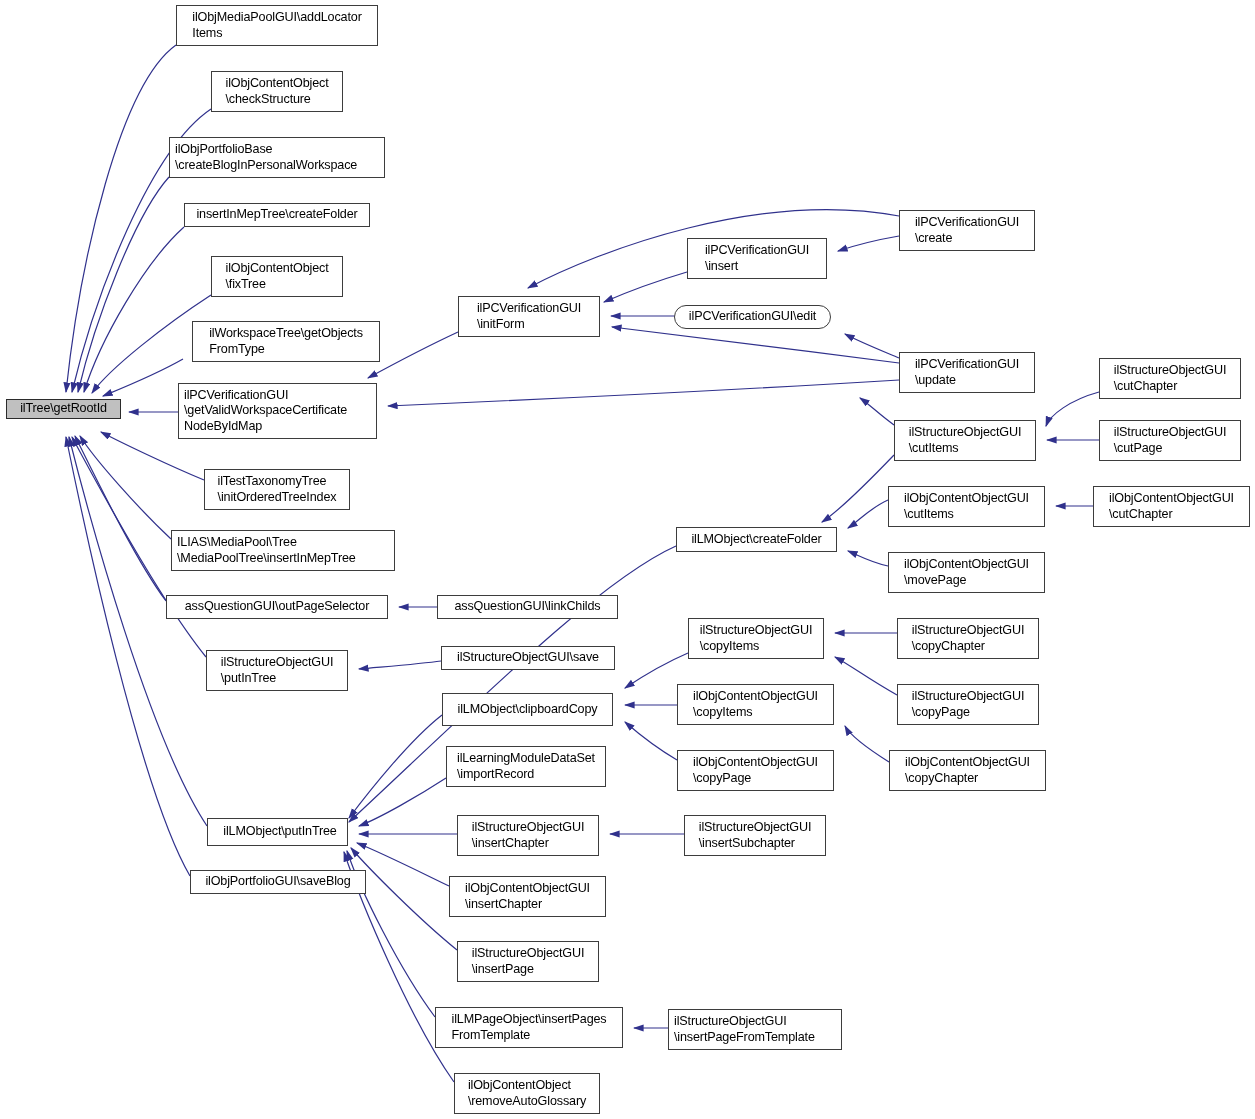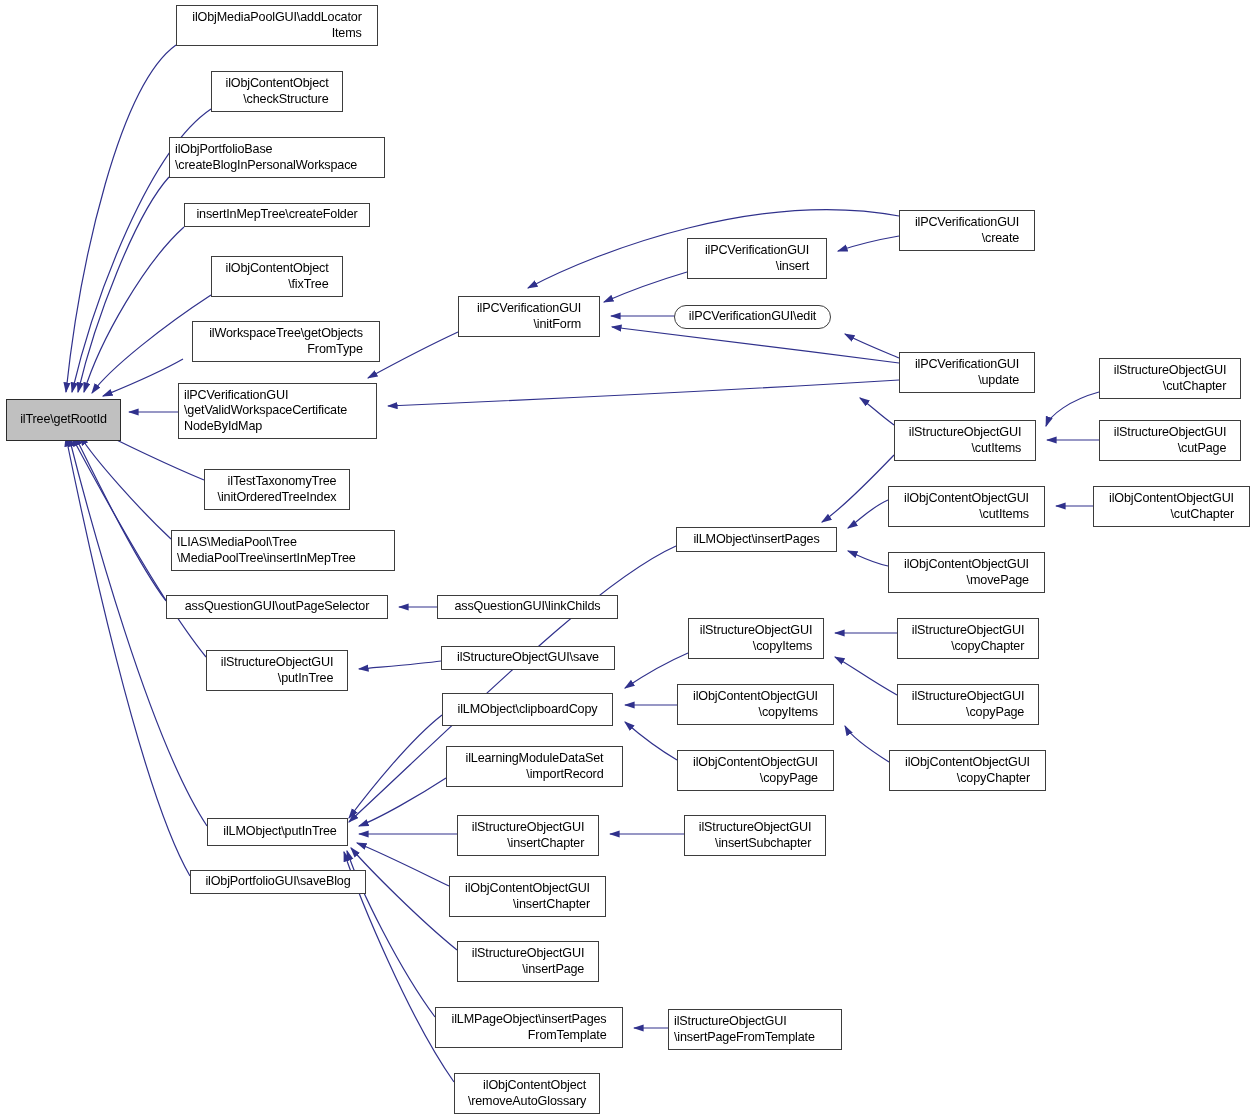--- a/index.html
+++ b/index.html
@@ -28,21 +28,21 @@
     position: absolute;
     box-sizing: border-box;
     border: 1px solid #3d3d3d;
     background: #ffffff;
     color: #000000;
     font-size: 12.6px;
     line-height: 15.2px;
     display: flex;
     align-items: center;
     justify-content: center;
-    text-align: right;
+    text-align: left;
     padding: 0 3px;
     white-space: pre-line;
     letter-spacing: -0.15px;
     z-index: 5;
   }
   .node.root {
     background: #c0c0c0;
     border-color: #2b2b2b;
   }
   .node.lalign {
@@ -106,21 +106,21 @@
         <path d="M897,633 L835,633" fill="none" stroke="#30318c" stroke-width="1.2" marker-end="url(#arrow)"></path>
         <path d="M897,695 C870,680 850,665 835,657" fill="none" stroke="#30318c" stroke-width="1.2" marker-end="url(#arrow)"></path>
         <path d="M889,762 C870,750 850,735 845,726" fill="none" stroke="#30318c" stroke-width="1.2" marker-end="url(#arrow)"></path>
         <path d="M688,653 C660,665 640,678 625,688" fill="none" stroke="#30318c" stroke-width="1.2" marker-end="url(#arrow)"></path>
         <path d="M677,705 L625,705" fill="none" stroke="#30318c" stroke-width="1.2" marker-end="url(#arrow)"></path>
         <path d="M677,760 C660,750 640,735 625,722" fill="none" stroke="#30318c" stroke-width="1.2" marker-end="url(#arrow)"></path>
       </g>
   </svg>
 
   <div id="nodes-group">
-      <div class="node root" style="left: 6px; top: 399px; width: 115px; height: 42px;">ilTree\getRootId</div>
+      <div class="node root" style="left: 6px; top: 399px; width: 115px; height: 20px;">ilTree\getRootId</div>
       <div class="node" style="left: 176px; top: 5px; width: 202px; height: 41px;">ilObjMediaPoolGUI\addLocator
 Items</div>
       <div class="node" style="left: 211px; top: 71px; width: 132px; height: 41px;">ilObjContentObject
 \checkStructure</div>
       <div class="node lalign" style="left: 169px; top: 137px; width: 216px; height: 41px;">ilObjPortfolioBase
 \createBlogInPersonalWorkspace</div>
       <div class="node" style="left: 184px; top: 203px; width: 186px; height: 24px;">insertInMepTree\createFolder</div>
       <div class="node" style="left: 211px; top: 256px; width: 132px; height: 41px;">ilObjContentObject
 \fixTree</div>
       <div class="node" style="left: 183px; top: 321px; width: 188px; height: 41px; margin-left: 9px;">ilWorkspaceTree\getObjects
@@ -131,21 +131,21 @@
       <div class="node" style="left: 204px; top: 469px; width: 146px; height: 41px;">ilTestTaxonomyTree
 \initOrderedTreeIndex</div>
       <div class="node lalign" style="left: 171px; top: 530px; width: 224px; height: 41px;">ILIAS\MediaPool\Tree
 \MediaPoolTree\insertInMepTree</div>
       <div class="node" style="left: 166px; top: 595px; width: 222px; height: 24px;">assQuestionGUI\outPageSelector</div>
       <div class="node" style="left: 437px; top: 595px; width: 181px; height: 24px;">assQuestionGUI\linkChilds</div>
       <div class="node" style="left: 206px; top: 650px; width: 142px; height: 41px;">ilStructureObjectGUI
 \putInTree</div>
       <div class="node" style="left: 441px; top: 646px; width: 174px; height: 24px;">ilStructureObjectGUI\save</div>
       <div class="node" style="left: 442px; top: 693px; width: 171px; height: 33px;">ilLMObject\clipboardCopy</div>
-      <div class="node" style="left: 446px; top: 746px; width: 177px; height: 41px;">ilLearningModuleDataSet
+      <div class="node" style="left: 446px; top: 746px; width: 160px; height: 41px;">ilLearningModuleDataSet
 \importRecord</div>
       <div class="node" style="left: 207px; top: 818px; width: 141px; height: 28px; padding-left: 8px;">ilLMObject\putInTree</div>
       <div class="node" style="left: 190px; top: 870px; width: 176px; height: 24px;">ilObjPortfolioGUI\saveBlog</div>
       <div class="node" style="left: 457px; top: 815px; width: 142px; height: 41px;">ilStructureObjectGUI
 \insertChapter</div>
       <div class="node" style="left: 684px; top: 815px; width: 142px; height: 41px;">ilStructureObjectGUI
 \insertSubchapter</div>
       <div class="node" style="left: 449px; top: 876px; width: 157px; height: 41px;">ilObjContentObjectGUI
 \insertChapter</div>
       <div class="node" style="left: 457px; top: 941px; width: 142px; height: 41px;">ilStructureObjectGUI
@@ -158,21 +158,21 @@
 \removeAutoGlossary</div>
       <div class="node" style="left: 458px; top: 296px; width: 142px; height: 41px;">ilPCVerificationGUI
 \initForm</div>
       <div class="node" style="left: 687px; top: 238px; width: 140px; height: 41px;">ilPCVerificationGUI
 \insert</div>
       <div class="node" style="left: 899px; top: 210px; width: 136px; height: 41px;">ilPCVerificationGUI
 \create</div>
       <div class="node" style="left: 674px; top: 305px; width: 157px; height: 24px; border-radius: 12px;">ilPCVerificationGUI\edit</div>
       <div class="node" style="left: 899px; top: 352px; width: 136px; height: 41px;">ilPCVerificationGUI
 \update</div>
-      <div class="node" style="left: 676px; top: 527px; width: 161px; height: 25px;">ilLMObject\insertPages</div>
+      <div class="node" style="left: 676px; top: 527px; width: 161px; height: 25px;">ilLMObject\createFolder</div>
       <div class="node" style="left: 894px; top: 420px; width: 142px; height: 41px;">ilStructureObjectGUI
 \cutItems</div>
       <div class="node" style="left: 1099px; top: 358px; width: 142px; height: 41px;">ilStructureObjectGUI
 \cutChapter</div>
       <div class="node" style="left: 1099px; top: 420px; width: 142px; height: 41px;">ilStructureObjectGUI
 \cutPage</div>
       <div class="node" style="left: 888px; top: 486px; width: 157px; height: 41px;">ilObjContentObjectGUI
 \cutItems</div>
       <div class="node" style="left: 1093px; top: 486px; width: 157px; height: 41px;">ilObjContentObjectGUI
 \cutChapter</div>

